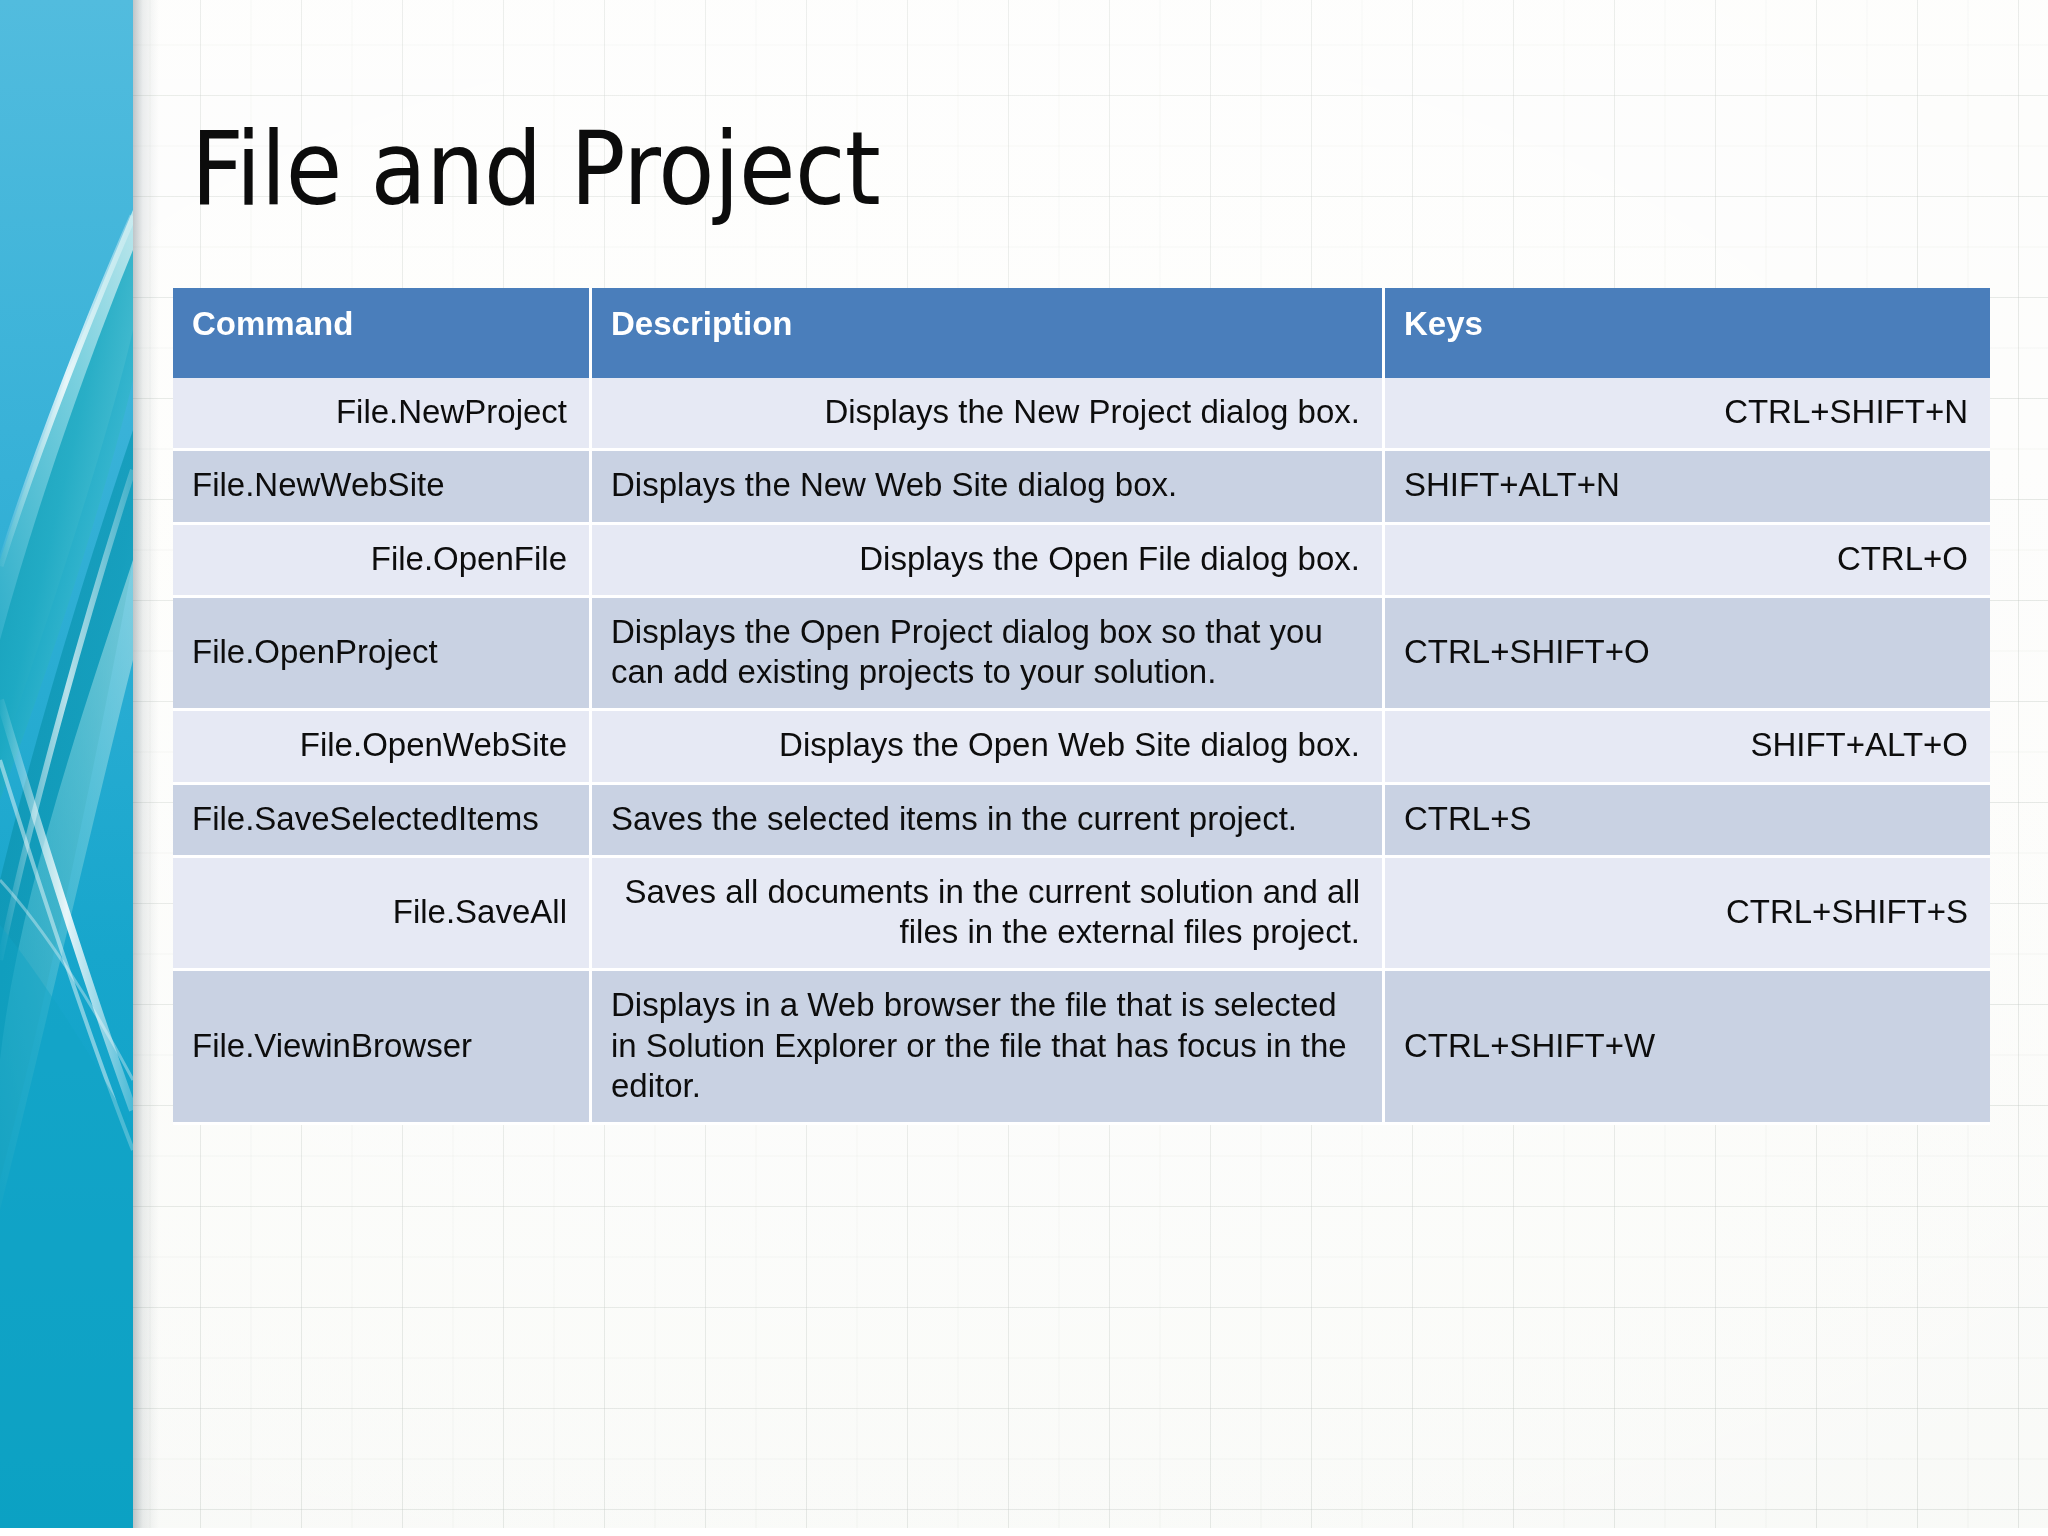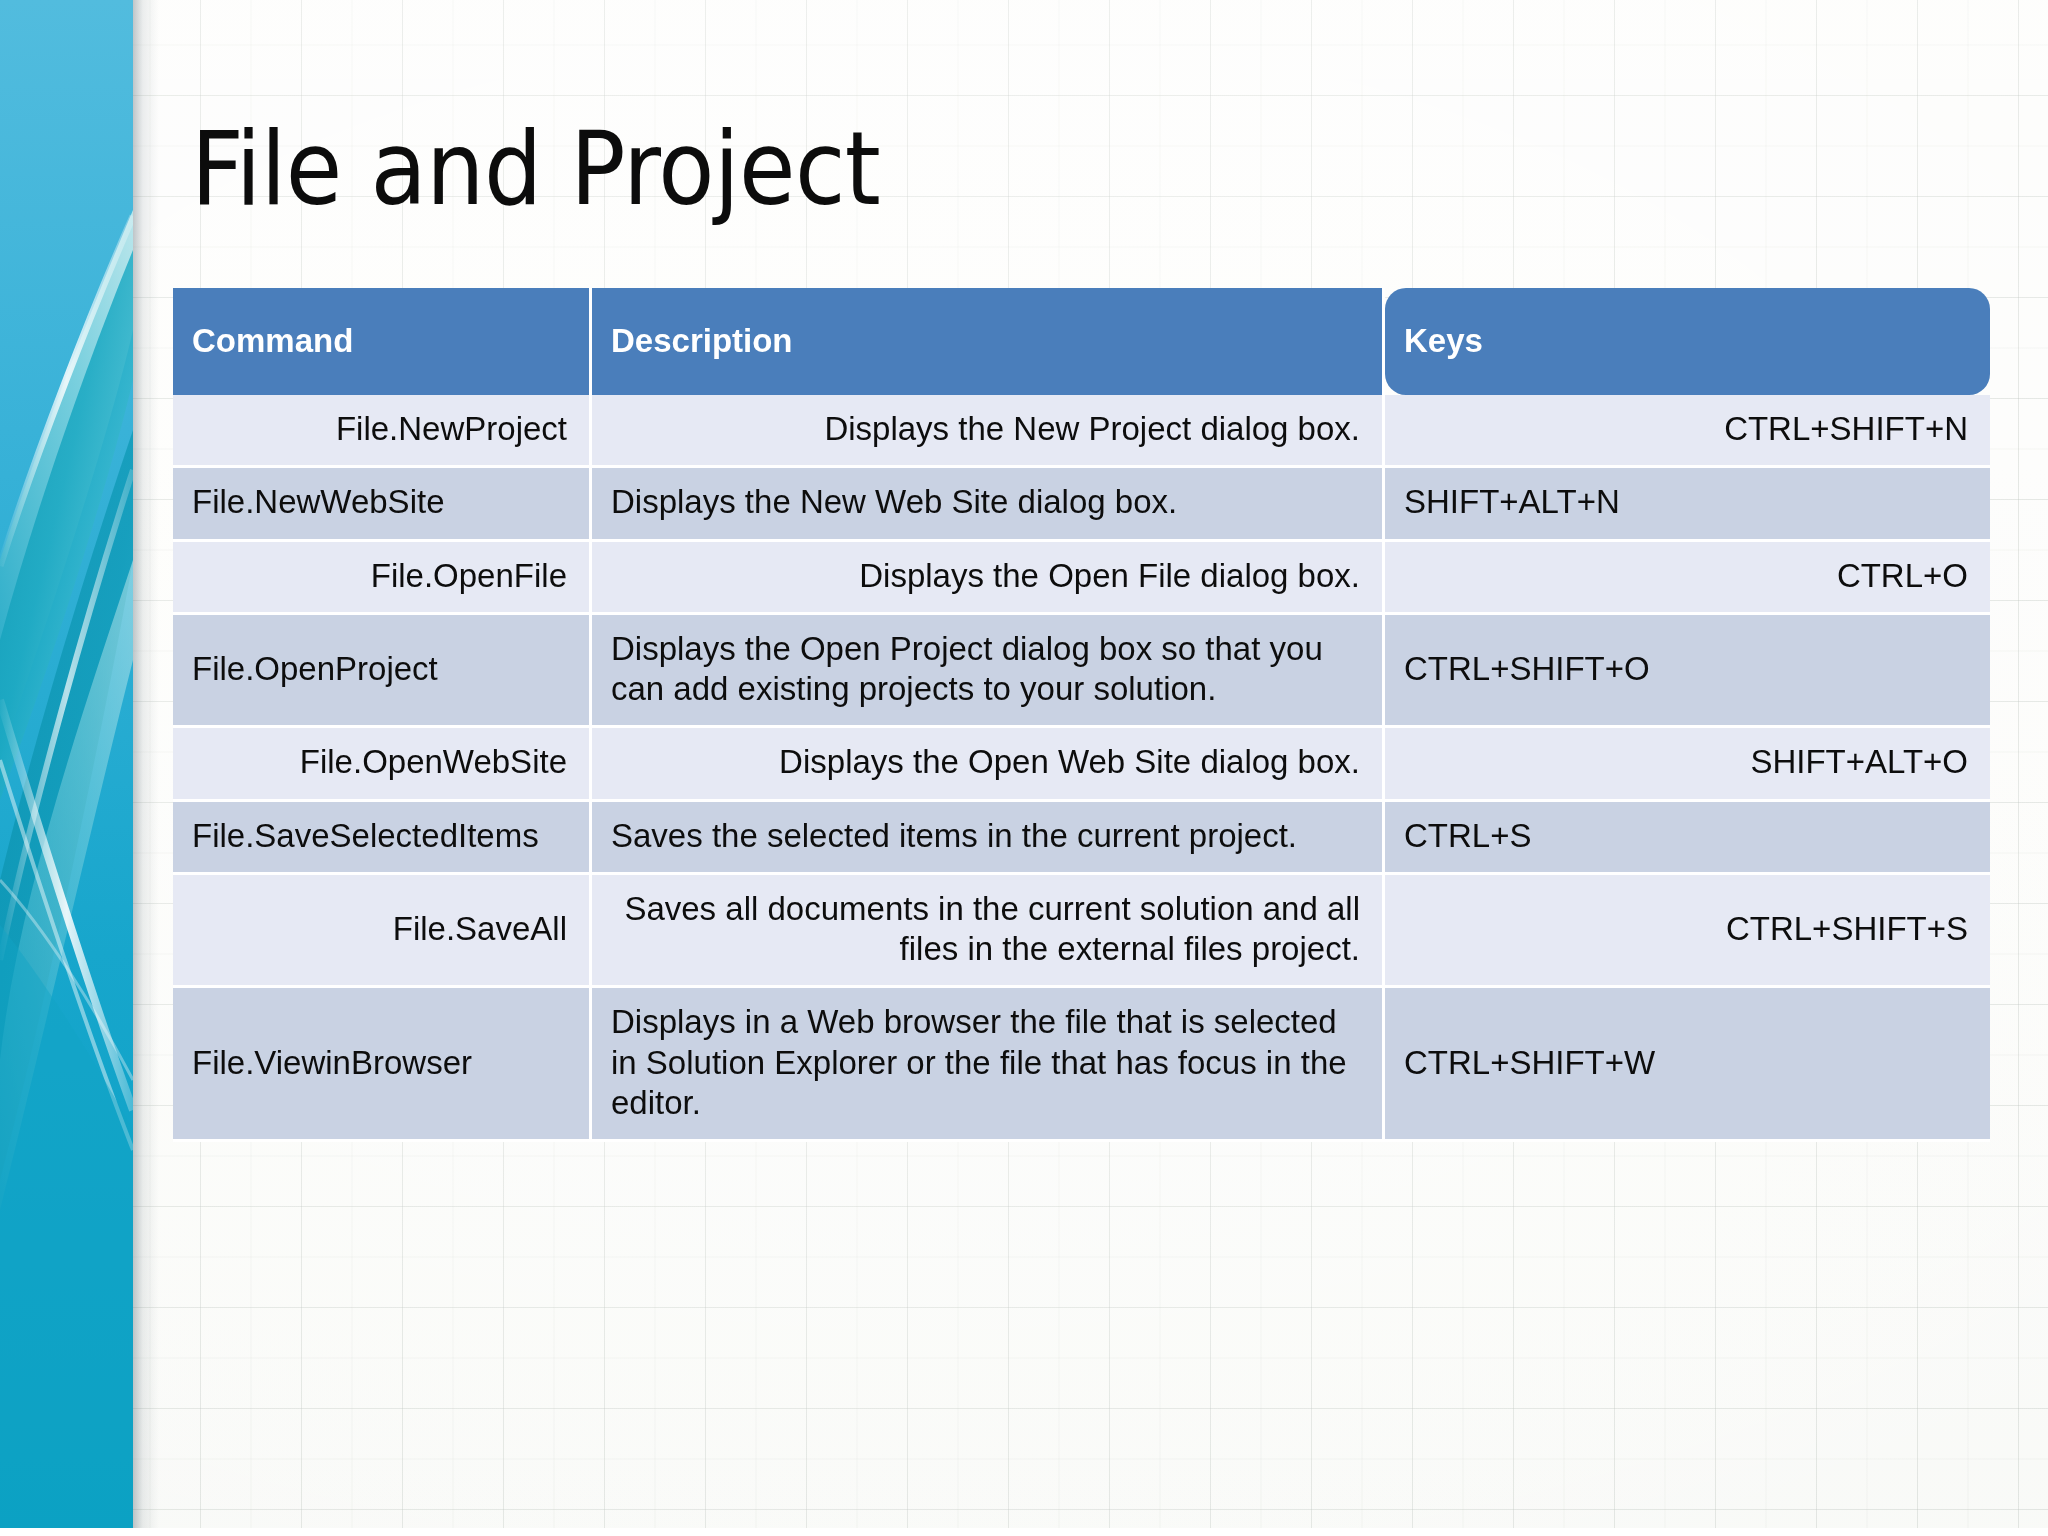--- a/index.html
+++ b/index.html
@@ -94,26 +94,26 @@
   table.kb col.c-desc { width: 793px; }
   table.kb col.c-keys { width: 605px; }
 
   table.kb th {
     background: #4a7ebb;
     color: #ffffff;
     font-family: "Liberation Sans", sans-serif;
     font-weight: bold;
     font-size: 33px;
     text-align: left;
-    padding: 18px 0 19px 19px;
+    padding: 1px 0 19px 19px;
     border-right: 3px solid #ffffff;
     height: 70px;
     vertical-align: middle;
   }
-  table.kb th:last-child { border-right: none; border-radius: 21px; }
+  table.kb th:last-child { border-right: none; }
 
   table.kb td {
     font-family: "Liberation Sans", sans-serif;
     font-size: 33px;
     line-height: 1.22;
     color: #0d0d0d;
     padding: 14px 22px 16px 19px;
     border-right: 3px solid #ffffff;
     border-bottom: 3px solid #ffffff;
     vertical-align: middle;

